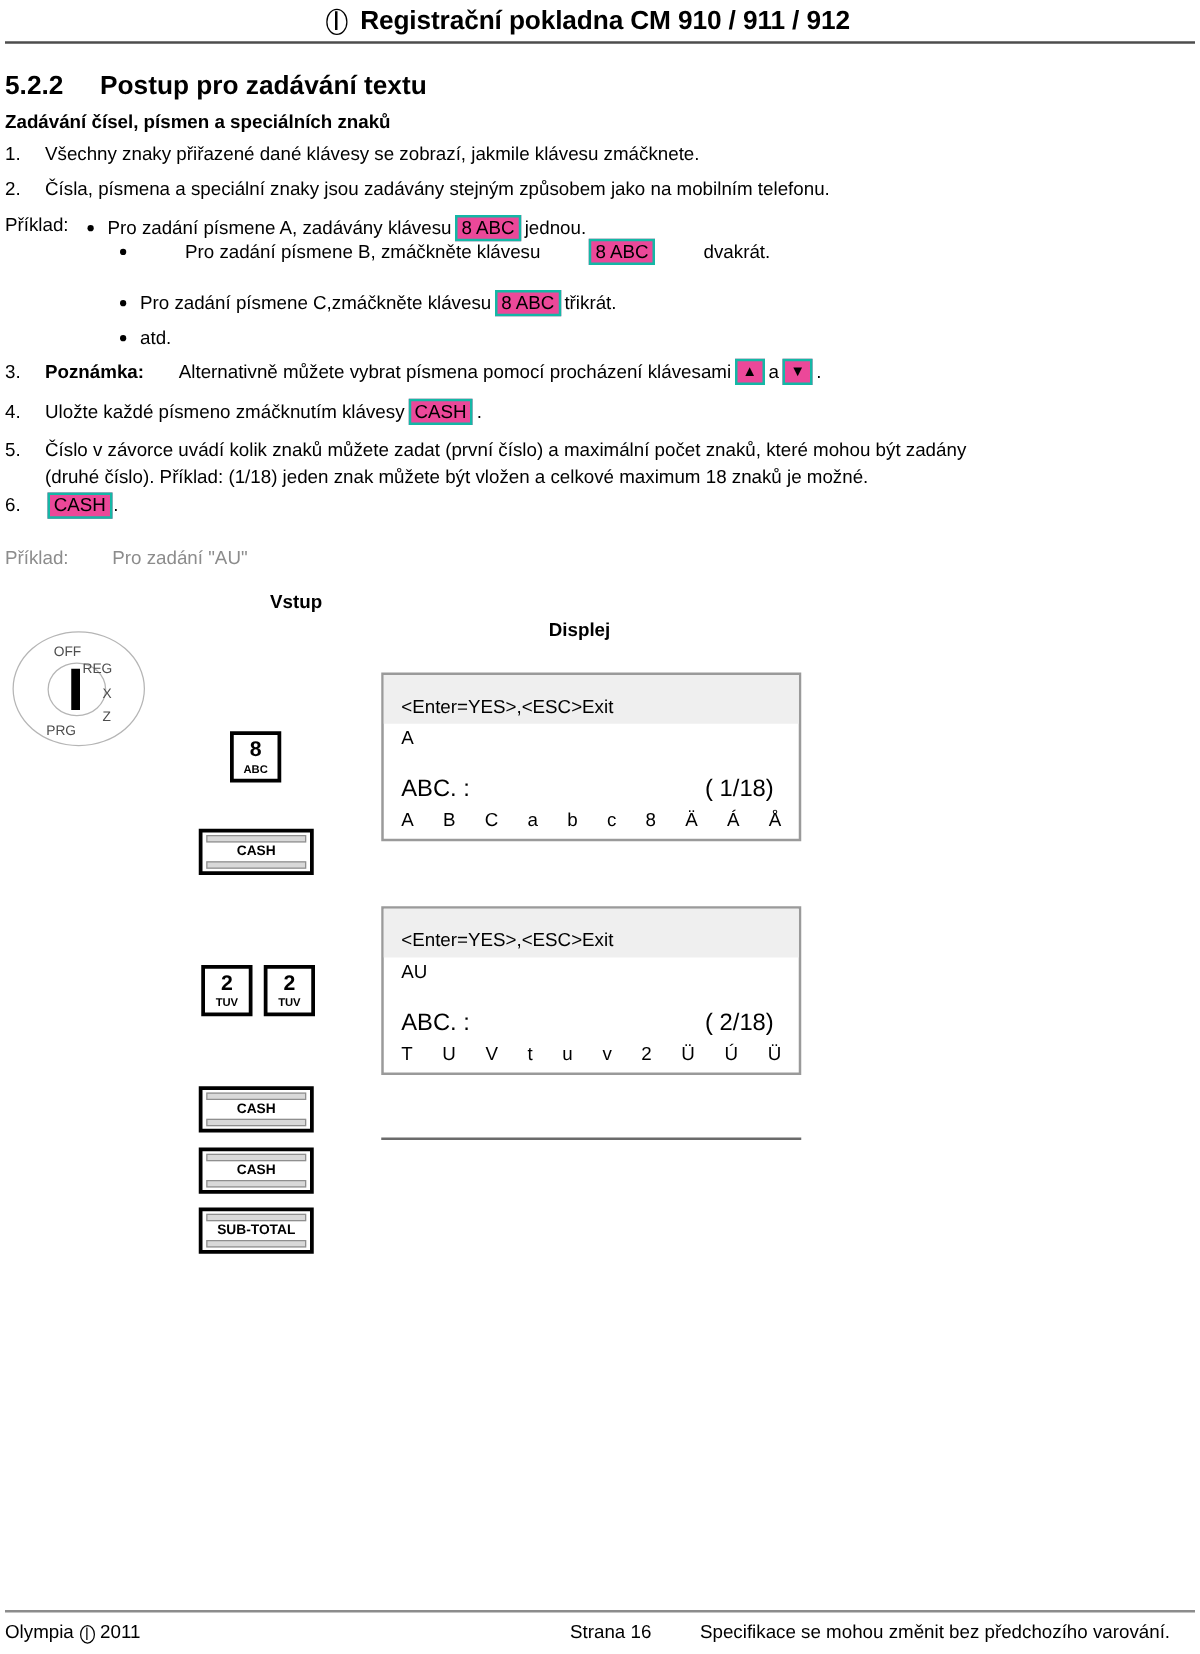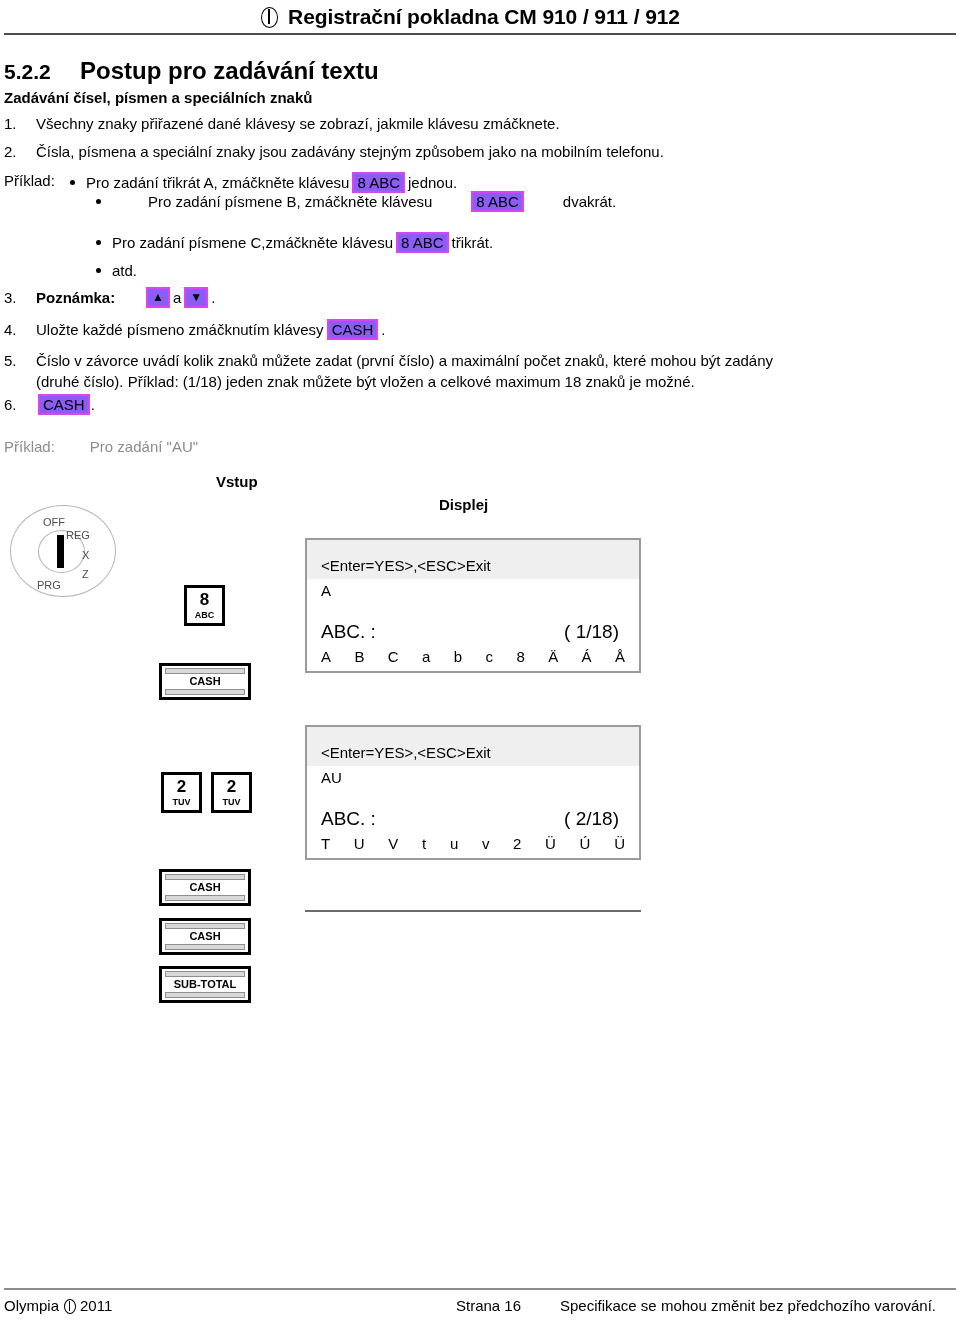--- a/index.html
+++ b/index.html
@@ -66,21 +66,21 @@
     left: 4px; top: 57px;
     display: flex;
     align-items: baseline;
   }
   .sec-num {
     font-size: 21px;
     font-weight: bold;
     width: 76px;
   }
   .sec-title {
-    font-size: 24px;
+    font-size: 21px;
     font-weight: bold;
   }
   .sub-head {
     position: absolute;
     left: 4px; top: 89px;
     font-size: 15px;
     font-weight: bold;
   }
 
   
@@ -117,27 +117,27 @@
     width: 5px; height: 5px;
     border-radius: 50%;
     background: #000;
     margin-right: 11px;
     flex: 0 0 5px;
   }
 
   
   .keycap {
     display: inline-block;
-    border: 2px solid #d946ef;
+    border: 2px solid #14b8a6;
     padding: 0 3px;
     font-size: 15px;
     line-height: 17px;
     margin: 0 3px;
     vertical-align: -2px;
-    background: #8b5cf6;
+    background: #ec4899;
     white-space: nowrap;
   }
   .keycap.arrow {
     padding: 0 4px;
     font-size: 12px;
     line-height: 17px;
   }
 
   
   .example-intro {
@@ -291,21 +291,21 @@
   }
   .footer {
     position: absolute;
     left: 0; top: 1297px;
     width: 960px;
     font-size: 15px;
   }
   .footer .f-left {
     position: absolute;
     left: 4px; top: 0;
-    display: flex; align-items: center; gap: 4px;
+    display: flex; align-items: flex-end; gap: 4px;
     white-space: nowrap;
   }
   .footer .f-mid {
     position: absolute;
     left: 456px; top: 0;
     white-space: nowrap;
   }
   .footer .f-right {
     position: absolute;
     left: 560px; top: 0;
@@ -347,21 +347,21 @@
 </div>
 <div class="num-row" style="left:4px; top:141px;">
   <span class="num-idx">2.</span>
   <span class="num-body">Čísla, písmena a speciální znaky jsou zadávány stejným způsobem jako na mobilním telefonu.</span>
 </div>
 
 <div class="ex-label" style="top:172px;">Příklad:</div>
 
 <div class="bul-row" style="left:70px; top:172px;">
   <span class="bullet"></span>
-  <span>Pro zadání třikrát A, zmáčkněte klávesu</span>
+  <span>Pro zadání písmene A, zadávány klávesu</span>
   <span class="keycap">8 ABC</span>
   <span>jednou.</span>
 </div>
 
 <div class="bul-row" style="left:96px; top:191px;gap:36px;">
   <span class="bullet"></span>
   <span>Pro zadání písmene B, zmáčkněte klávesu</span>
   <span class="keycap">8 ABC</span>
   <span>dvakrát.</span>
 </div>
@@ -375,20 +375,21 @@
 
 <div class="bul-row" style="left:96px; top:262px;">
   <span class="bullet"></span>
   <span>atd.</span>
 </div>
 
 <div class="num-row" style="left:4px; top:287px;">
   <span class="num-idx">3.</span>
   <span class="num-body" style="display:flex;align-items:center;white-space:nowrap;">
     <b style="min-width:107px;display:inline-block;">Poznámka:</b>
+    <span>Alternativně můžete vybrat písmena pomocí procházení klávesami</span>
     <span class="keycap arrow">▲</span>
     <span>a</span>
     <span class="keycap arrow">▼</span>
     <span>.</span>
   </span>
 </div>
 
 <div class="num-row" style="left:4px; top:319px;">
   <span class="num-idx">4.</span>
   <span class="num-body" style="display:flex;align-items:flex-start;white-space:nowrap;">

